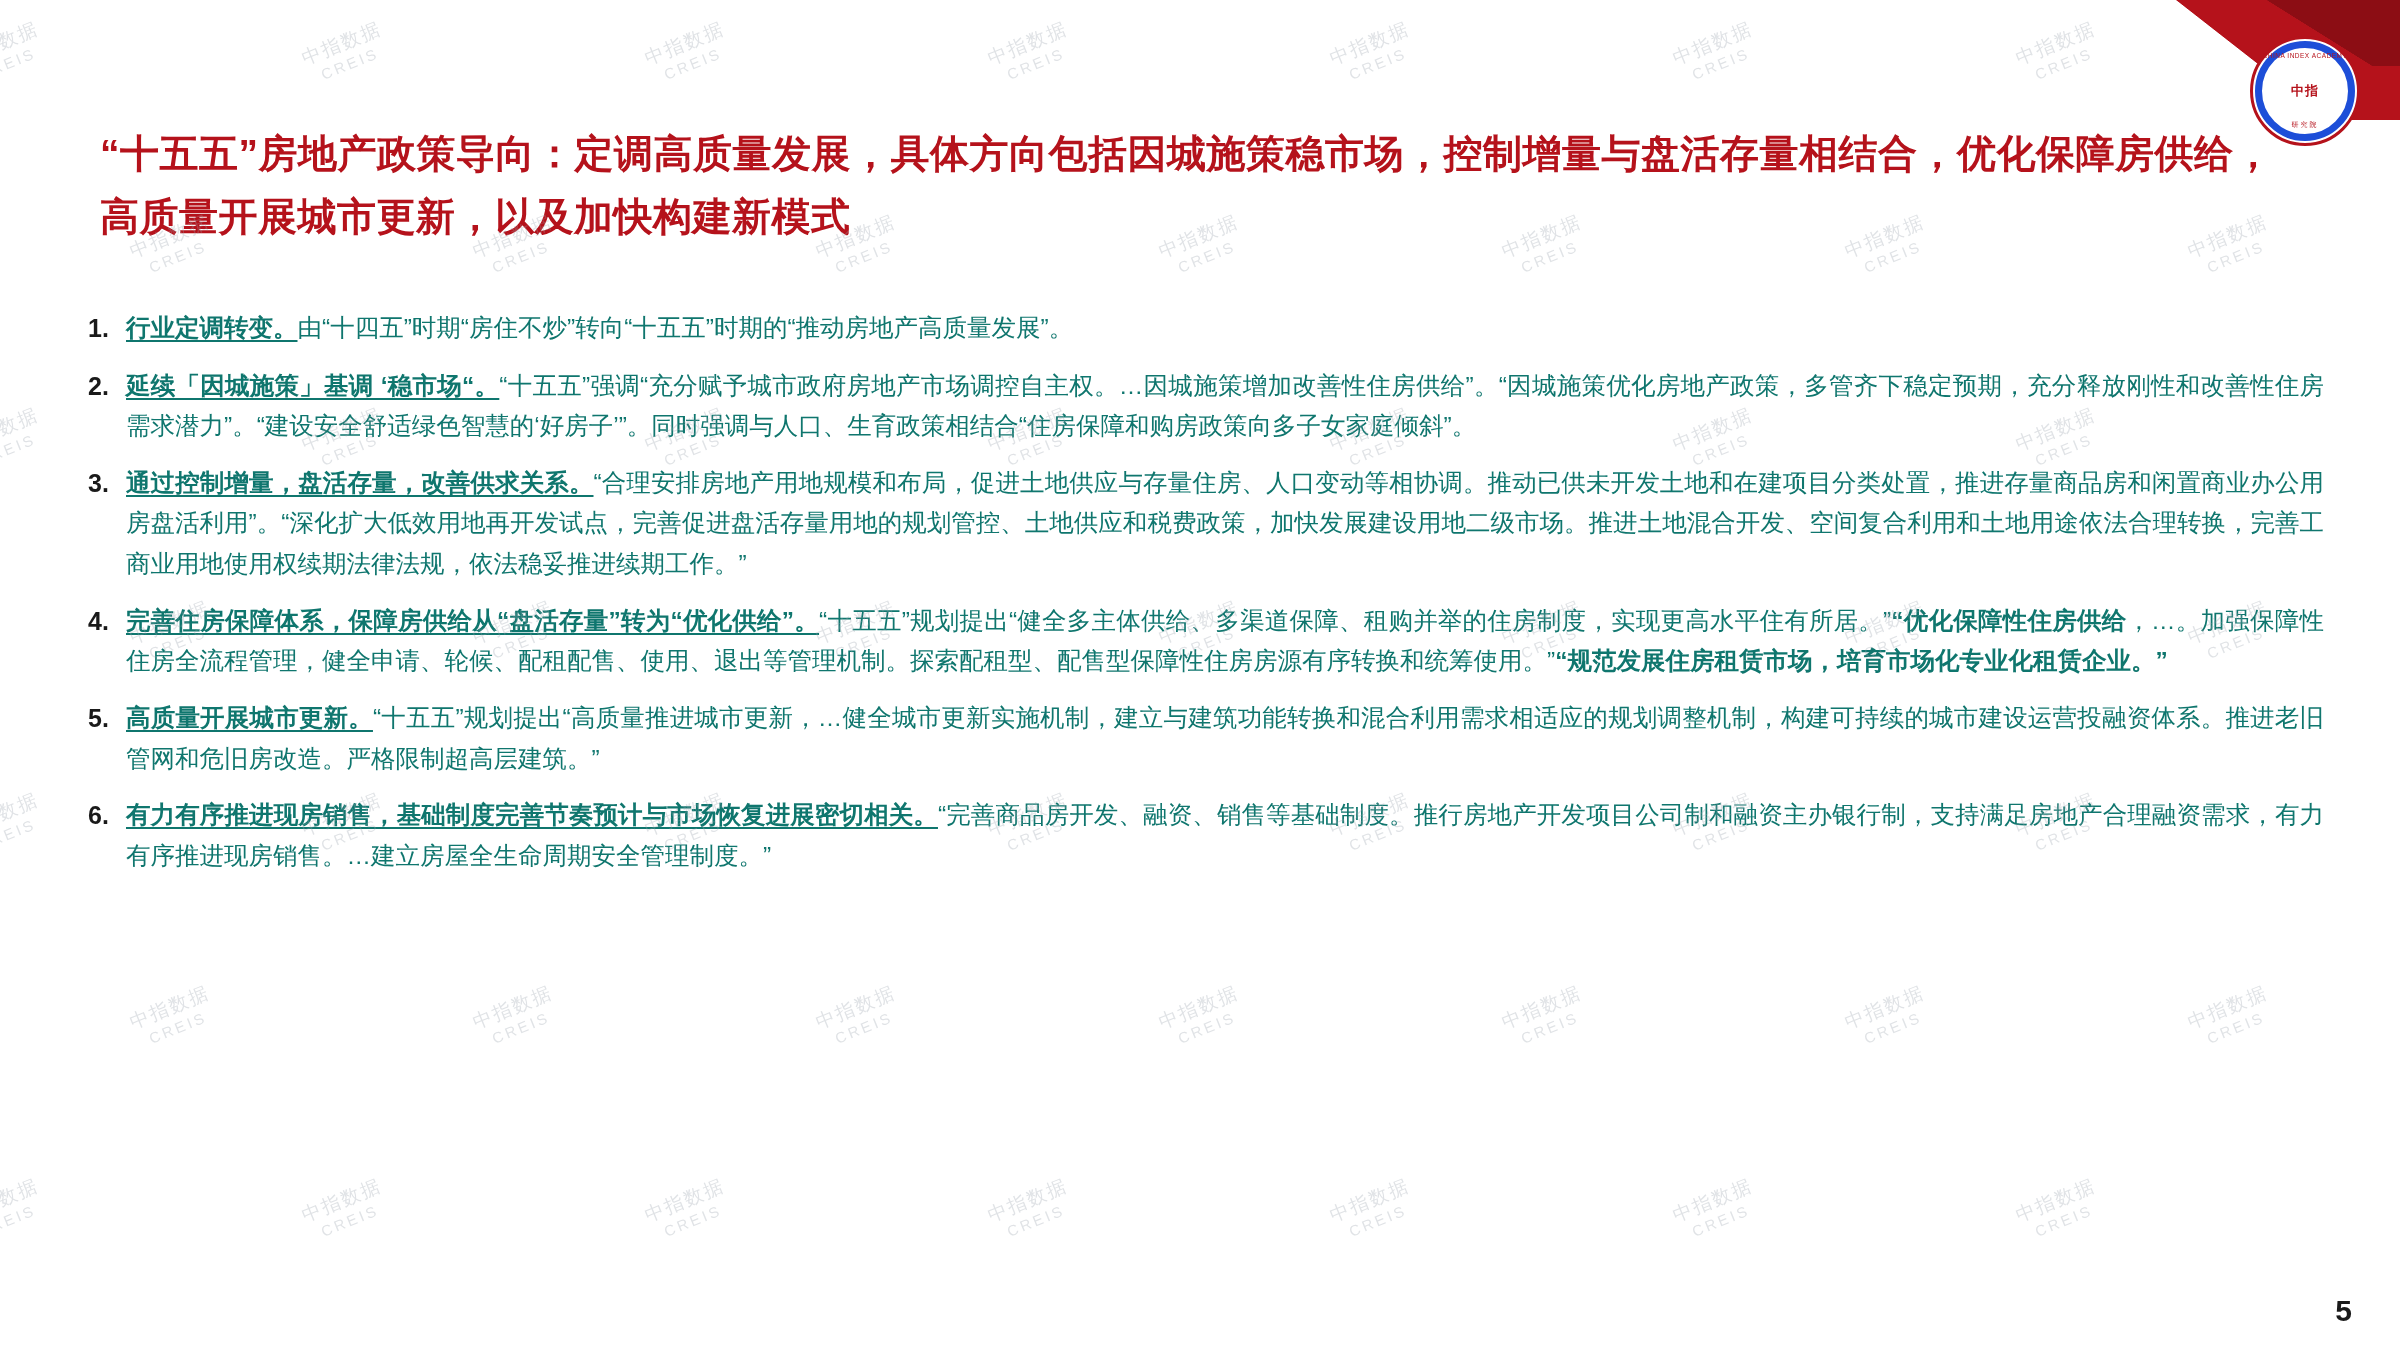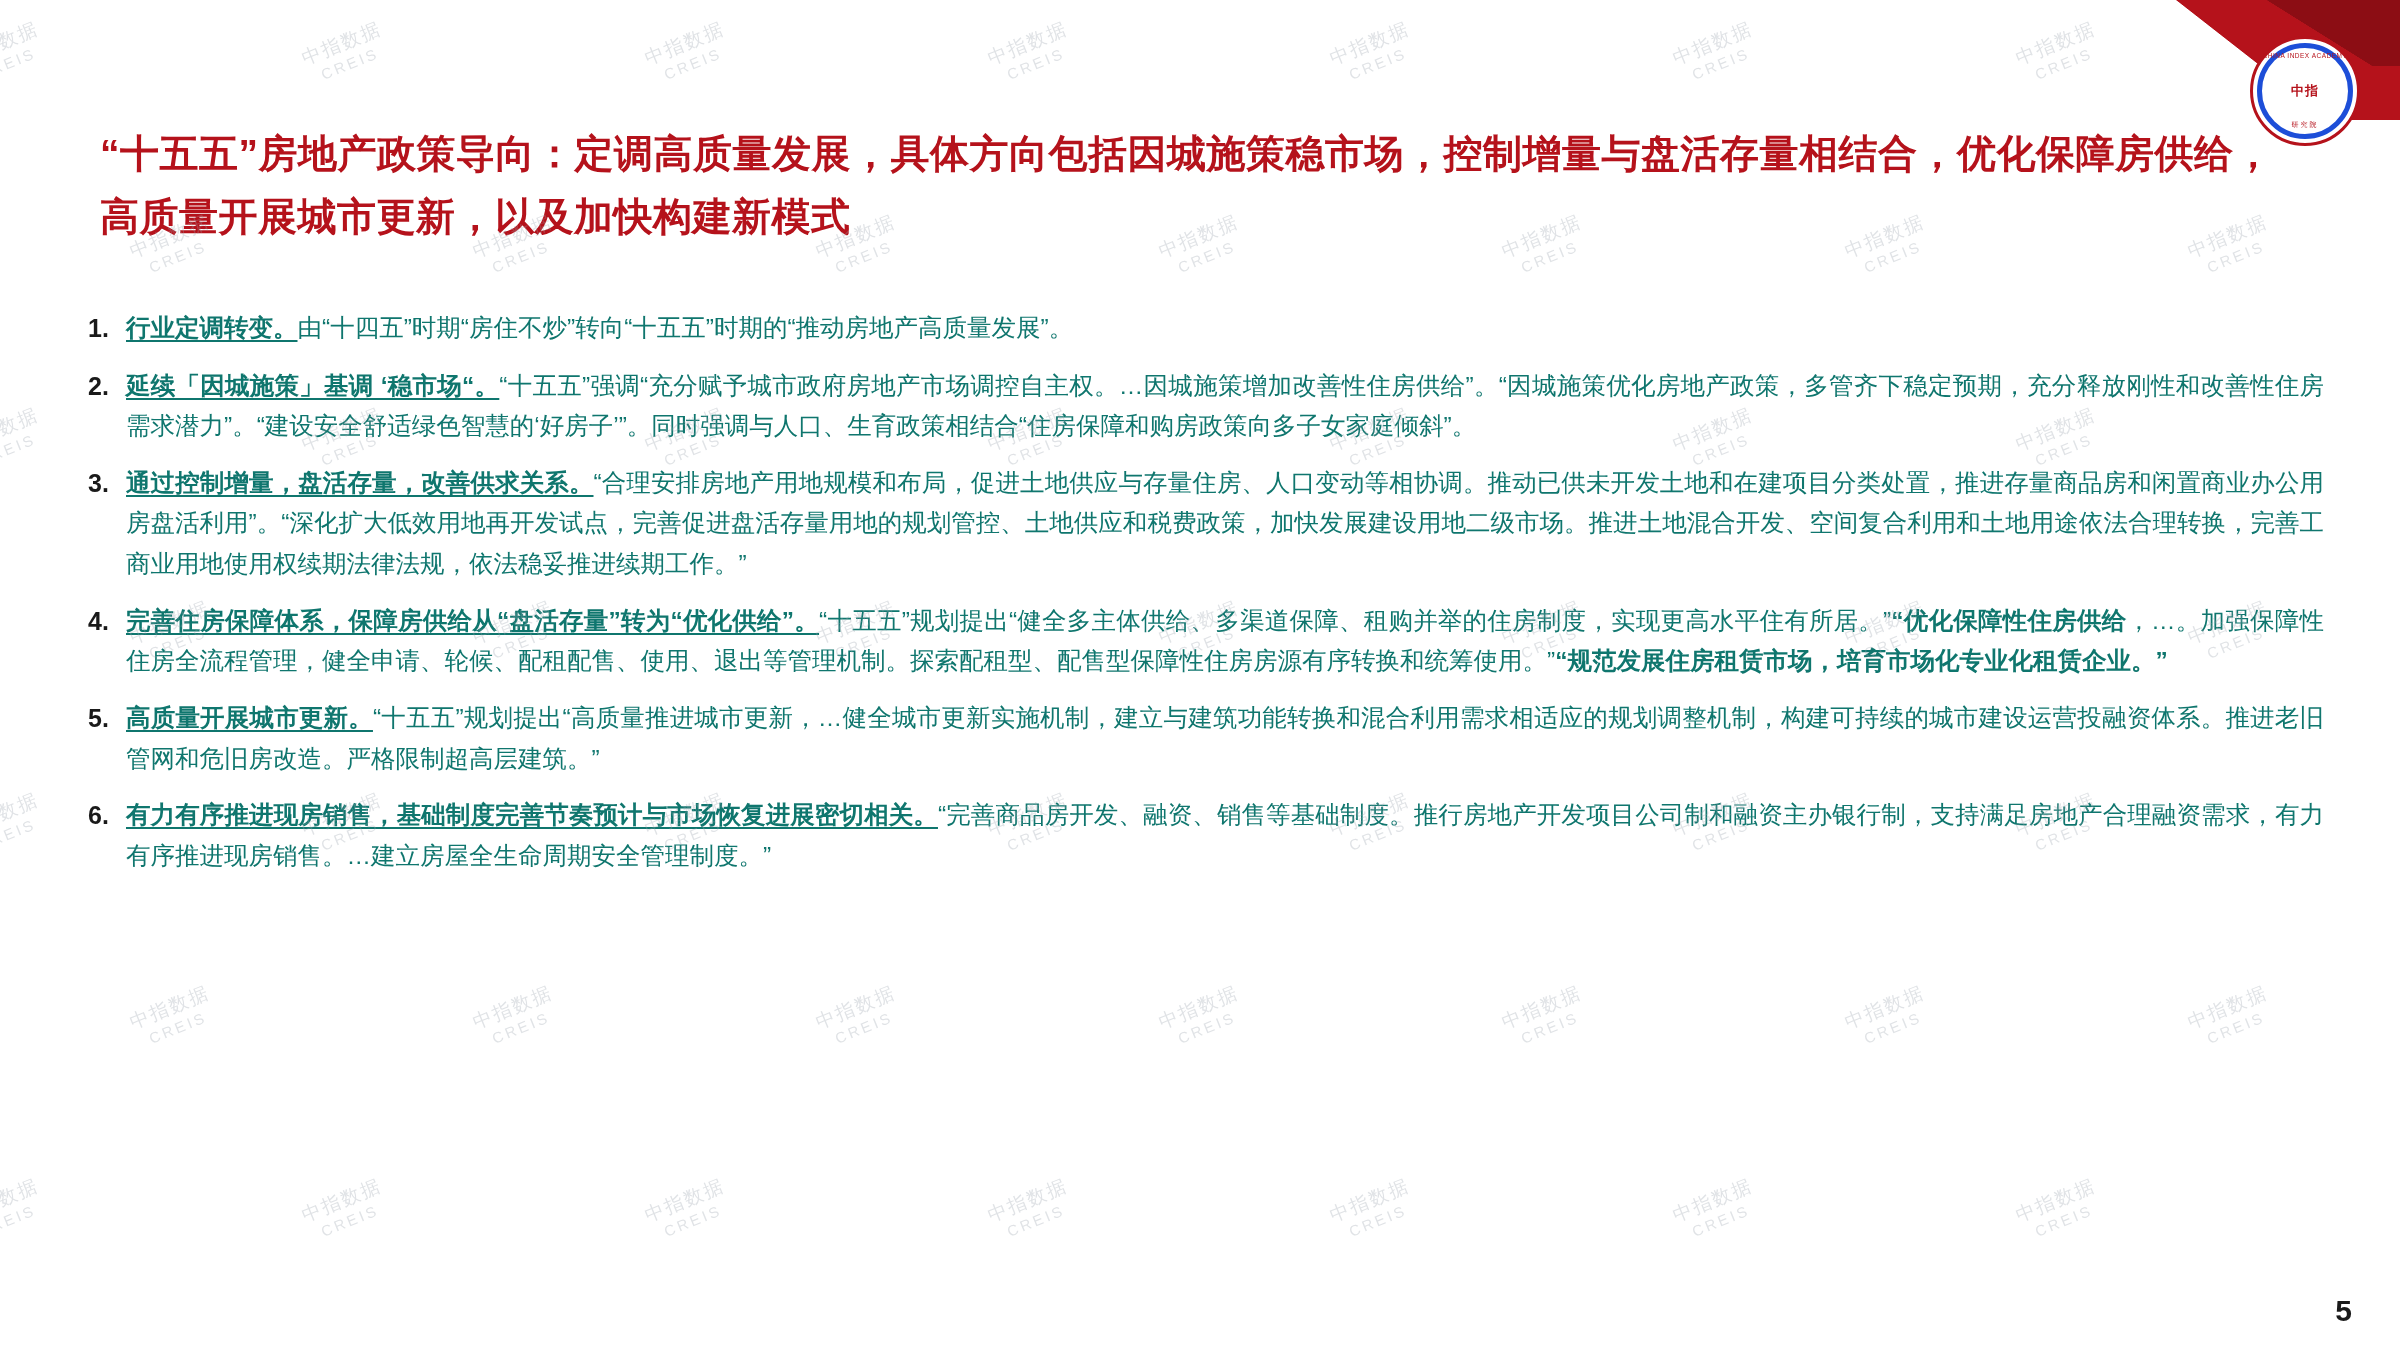--- a/index.html
+++ b/index.html
@@ -48,21 +48,21 @@
     background: #fff;
     display: flex;
     align-items: center;
     justify-content: center;
     flex-direction: column;
   }
   .logo-ring {
     width: 86px;
     height: 86px;
     border-radius: 50%;
-    border: 5px solid #1d4ed8;
+    border: 7px solid #1d4ed8;
     display: flex;
     align-items: center;
     justify-content: center;
     position: relative;
   }
   .logo-mark {
     font-size: 13px;
     color: #b5121b;
     line-height: 1.05;
     text-align: center;

